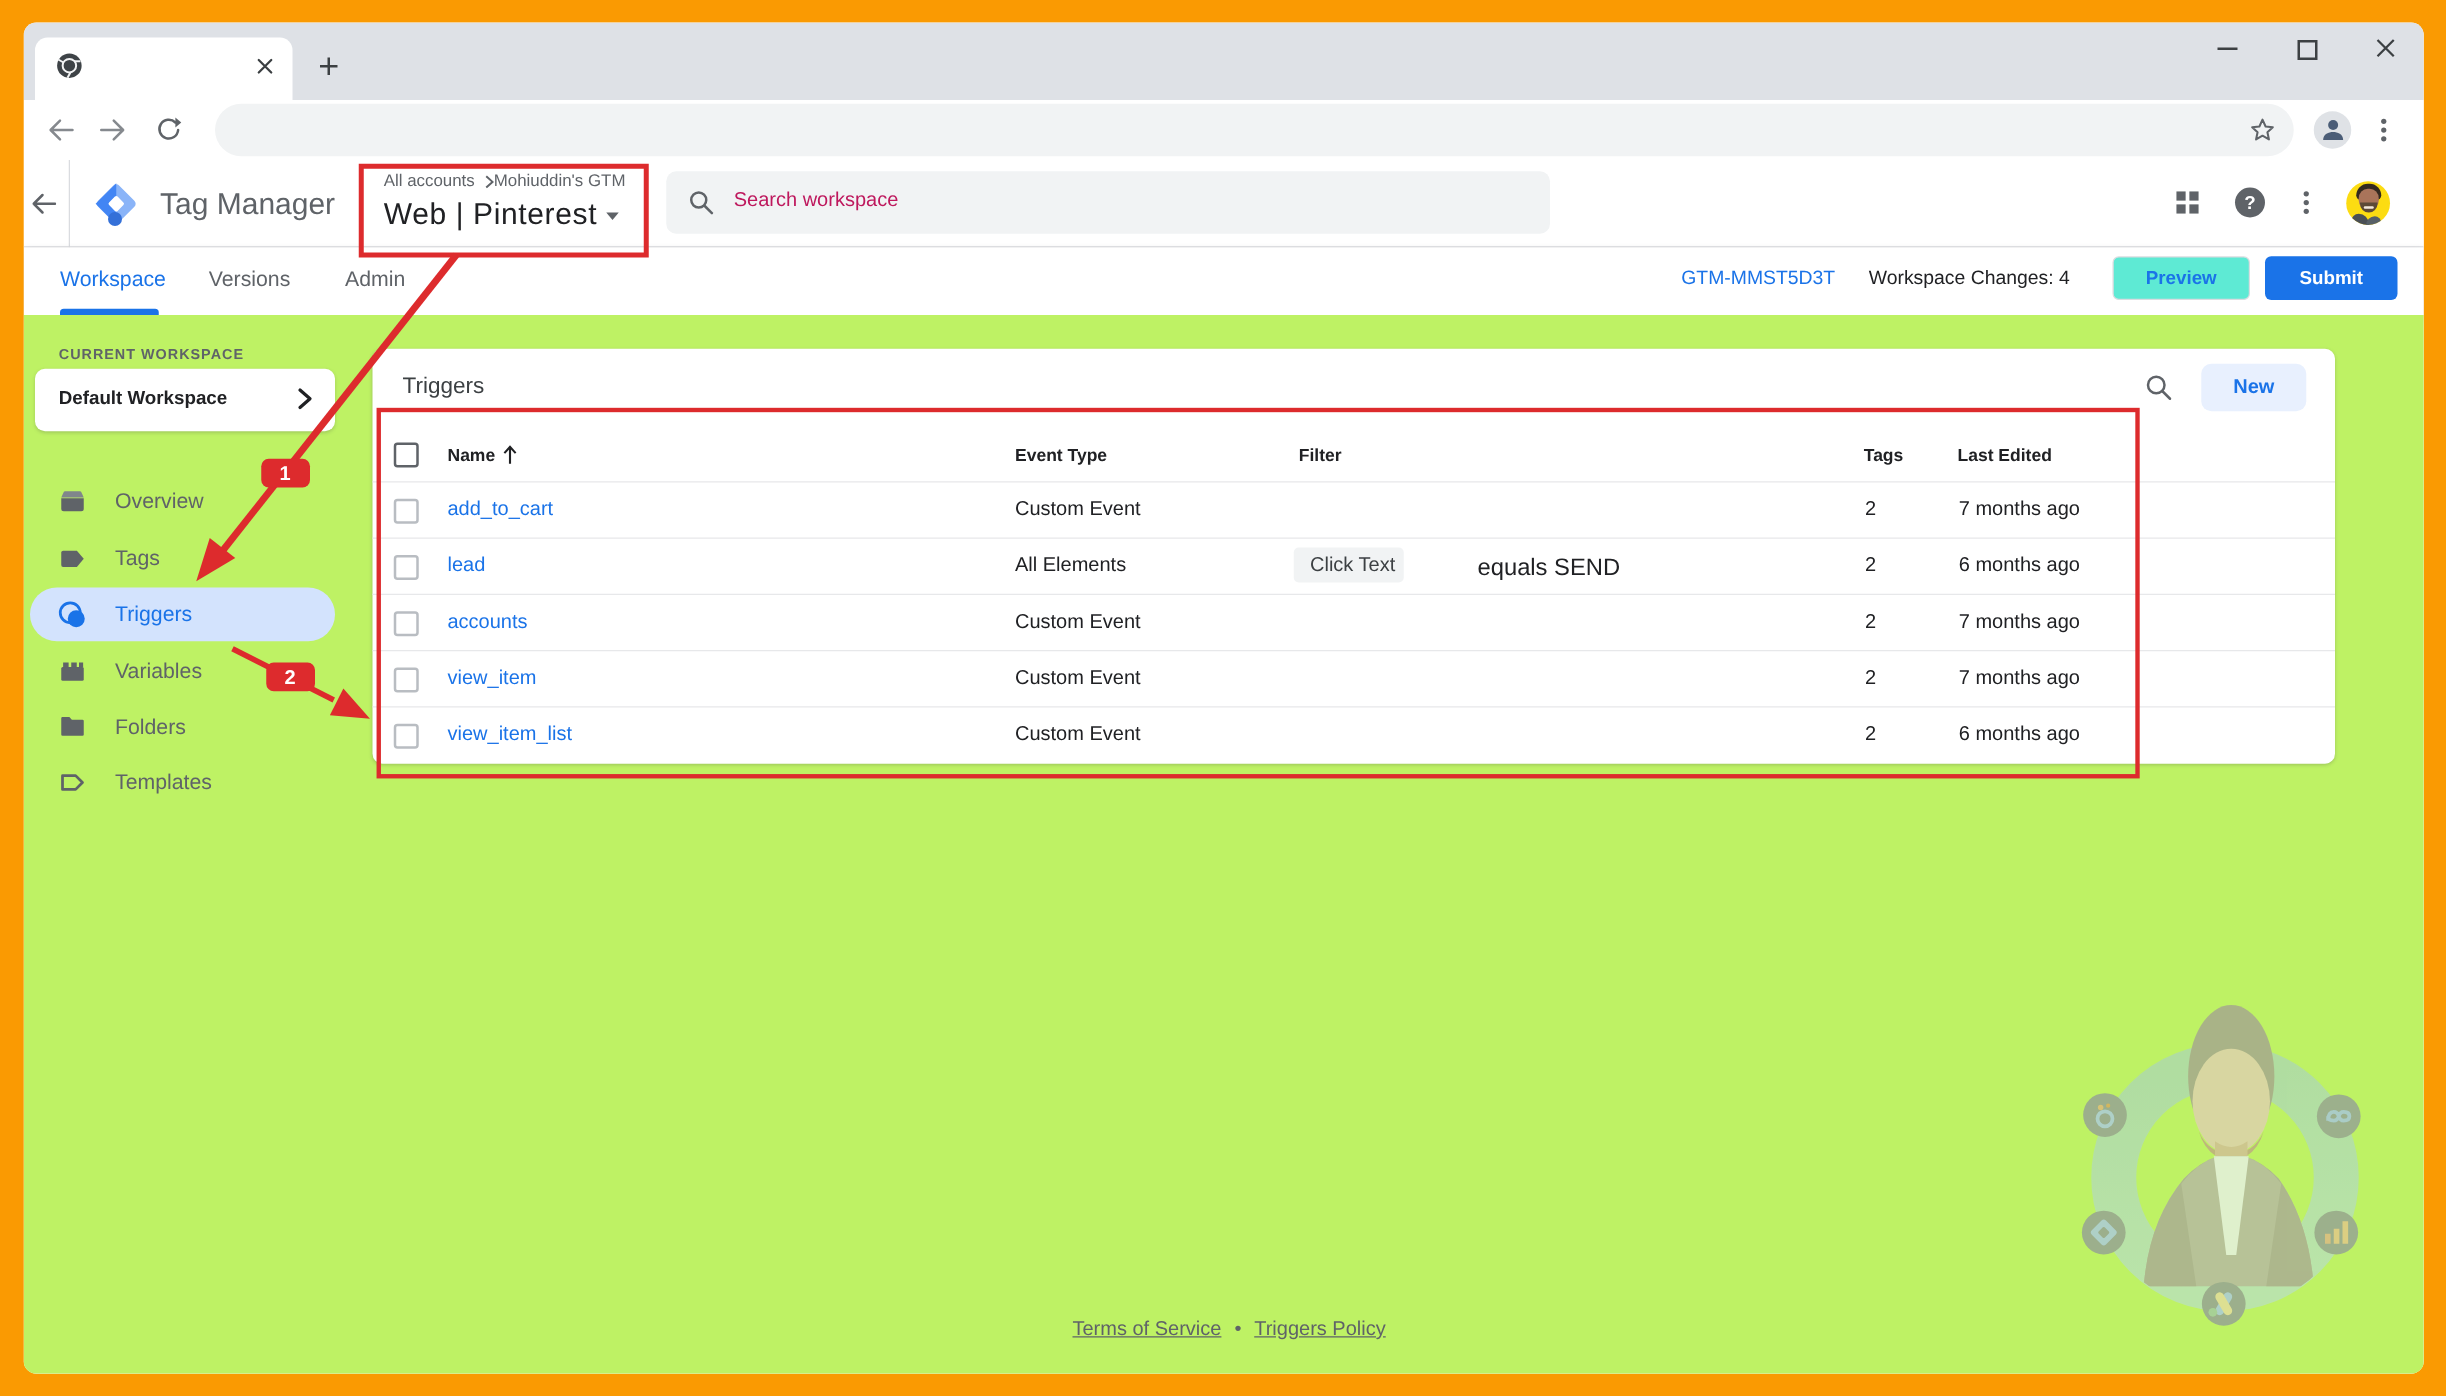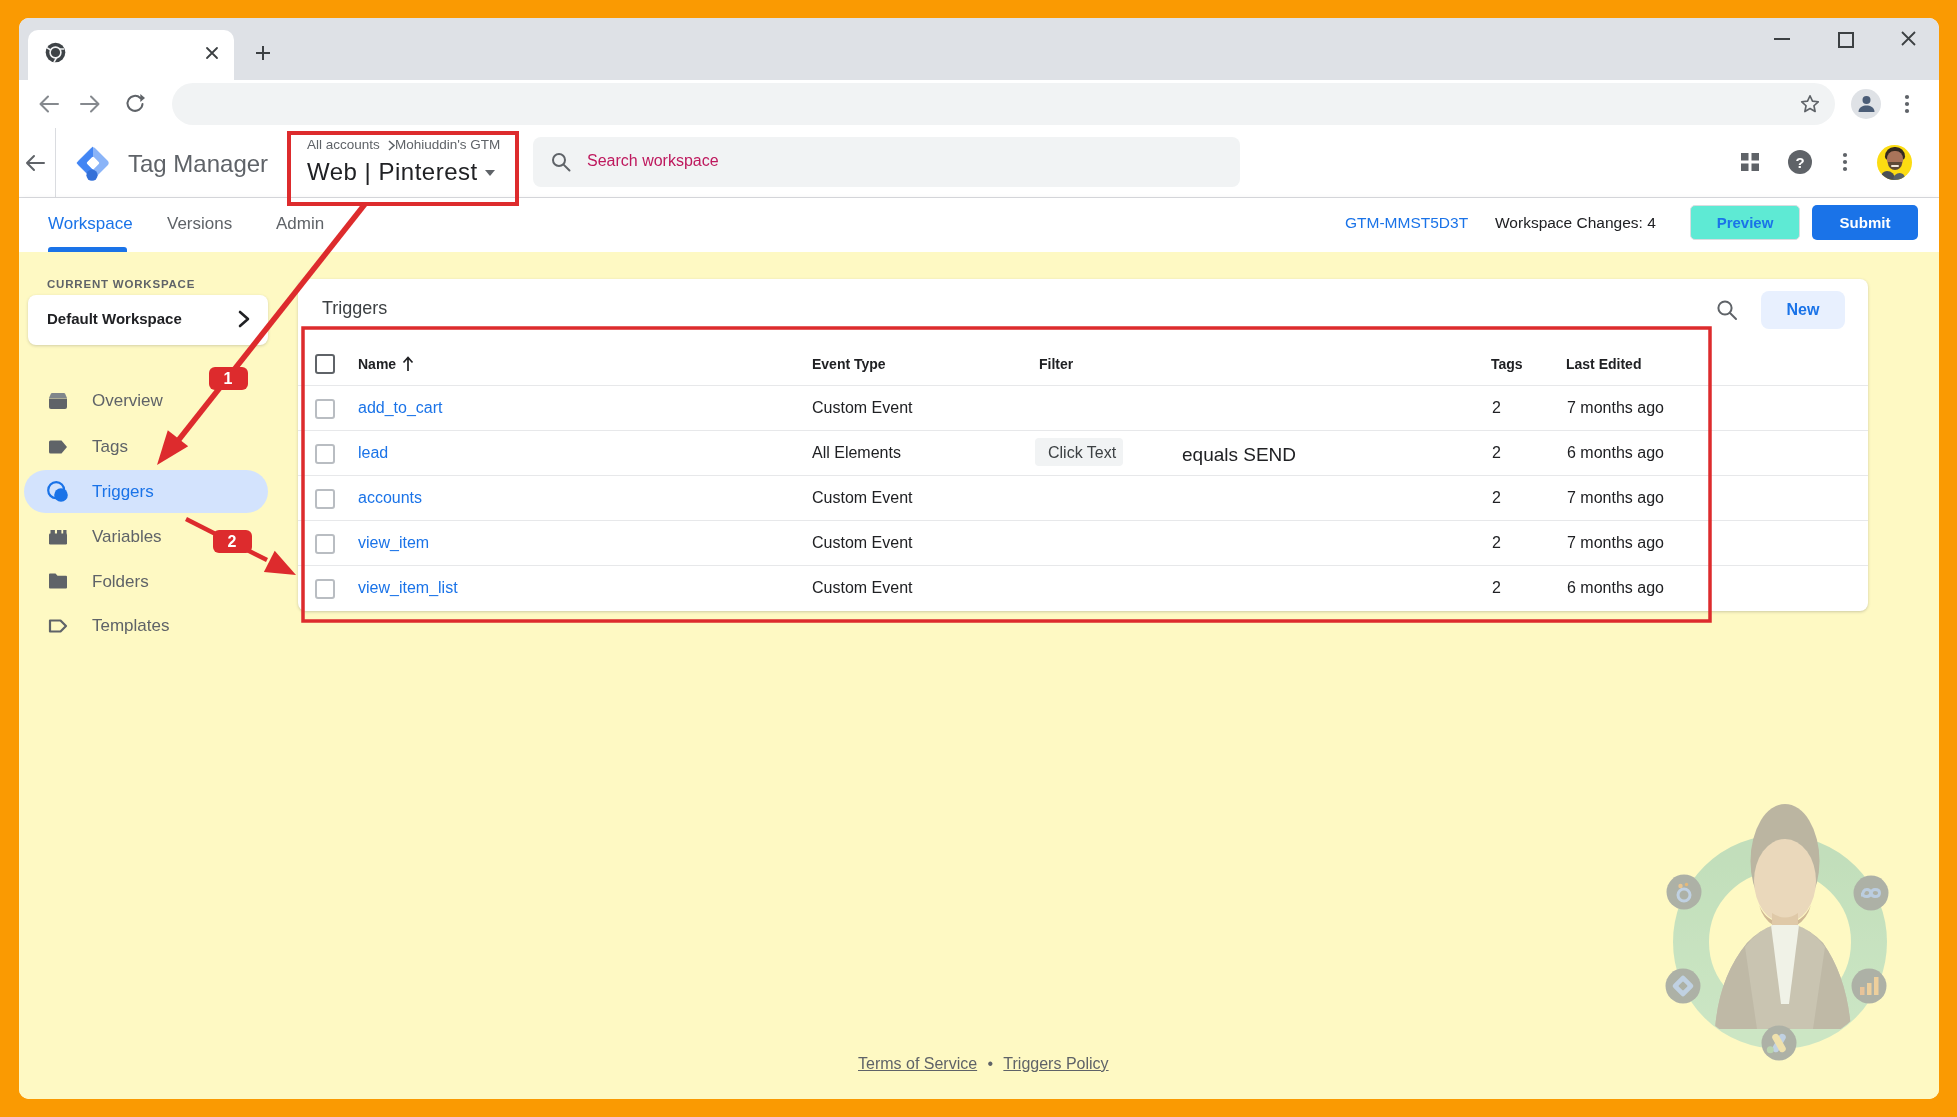--- a/index.html
+++ b/index.html
@@ -13,21 +13,21 @@
   #tab{position:absolute;left:9px;top:12px;width:206px;height:50px;background:#fff;
        border-radius:10px 10px 0 0;}
   
   #toolbar{position:absolute;left:0;top:62px;width:1920px;height:48px;background:#fff;}
   #omnibox{position:absolute;left:153px;top:65px;width:1663px;height:42px;background:#f1f3f4;border-radius:21px;}
   #urltext{position:absolute;left:176px;top:62px;height:48px;line-height:48px;font-size:16px;color:#202124;letter-spacing:0px;}
   
   #gtmhead{position:absolute;left:0;top:110px;width:1920px;height:70px;background:#fff;border-bottom:1px solid #dadce0;box-sizing:border-box;}
   #gtmnav{position:absolute;left:0;top:180px;width:1920px;height:54px;background:#fff;box-shadow:0 3px 6px rgba(0,0,0,0.22);}
   
-  #content{position:absolute;left:0;top:234px;width:1920px;height:847px;background:#fef9c3;}
+  #content{position:absolute;left:0;top:234px;width:1920px;height:847px;background:#bef264;}
   #card{position:absolute;left:279px;top:27px;width:1570px;height:332px;background:#fff;border-radius:8px;
         box-shadow:0 1px 3px rgba(60,64,67,0.25);}
   .hline{position:absolute;height:1px;background:#e7e8ea;left:0px;width:1570px;}
   .cbx{position:absolute;width:16px;height:16px;border:2px solid #b9bdc2;border-radius:3px;background:#fff;}
   .rowname{position:absolute;left:60px;font-size:16px;color:#1a73e8;}
   .rowevent{position:absolute;left:514px;font-size:16px;color:#202124;}
   .rowtags{position:absolute;left:1194px;font-size:16px;color:#202124;}
   .rowdate{position:absolute;left:1269px;font-size:16px;color:#202124;}
   .hdr{font-weight:bold;font-size:14px;color:#202124;}
   .sideitem{position:absolute;left:73px;font-size:17px;color:#5f6368;}

